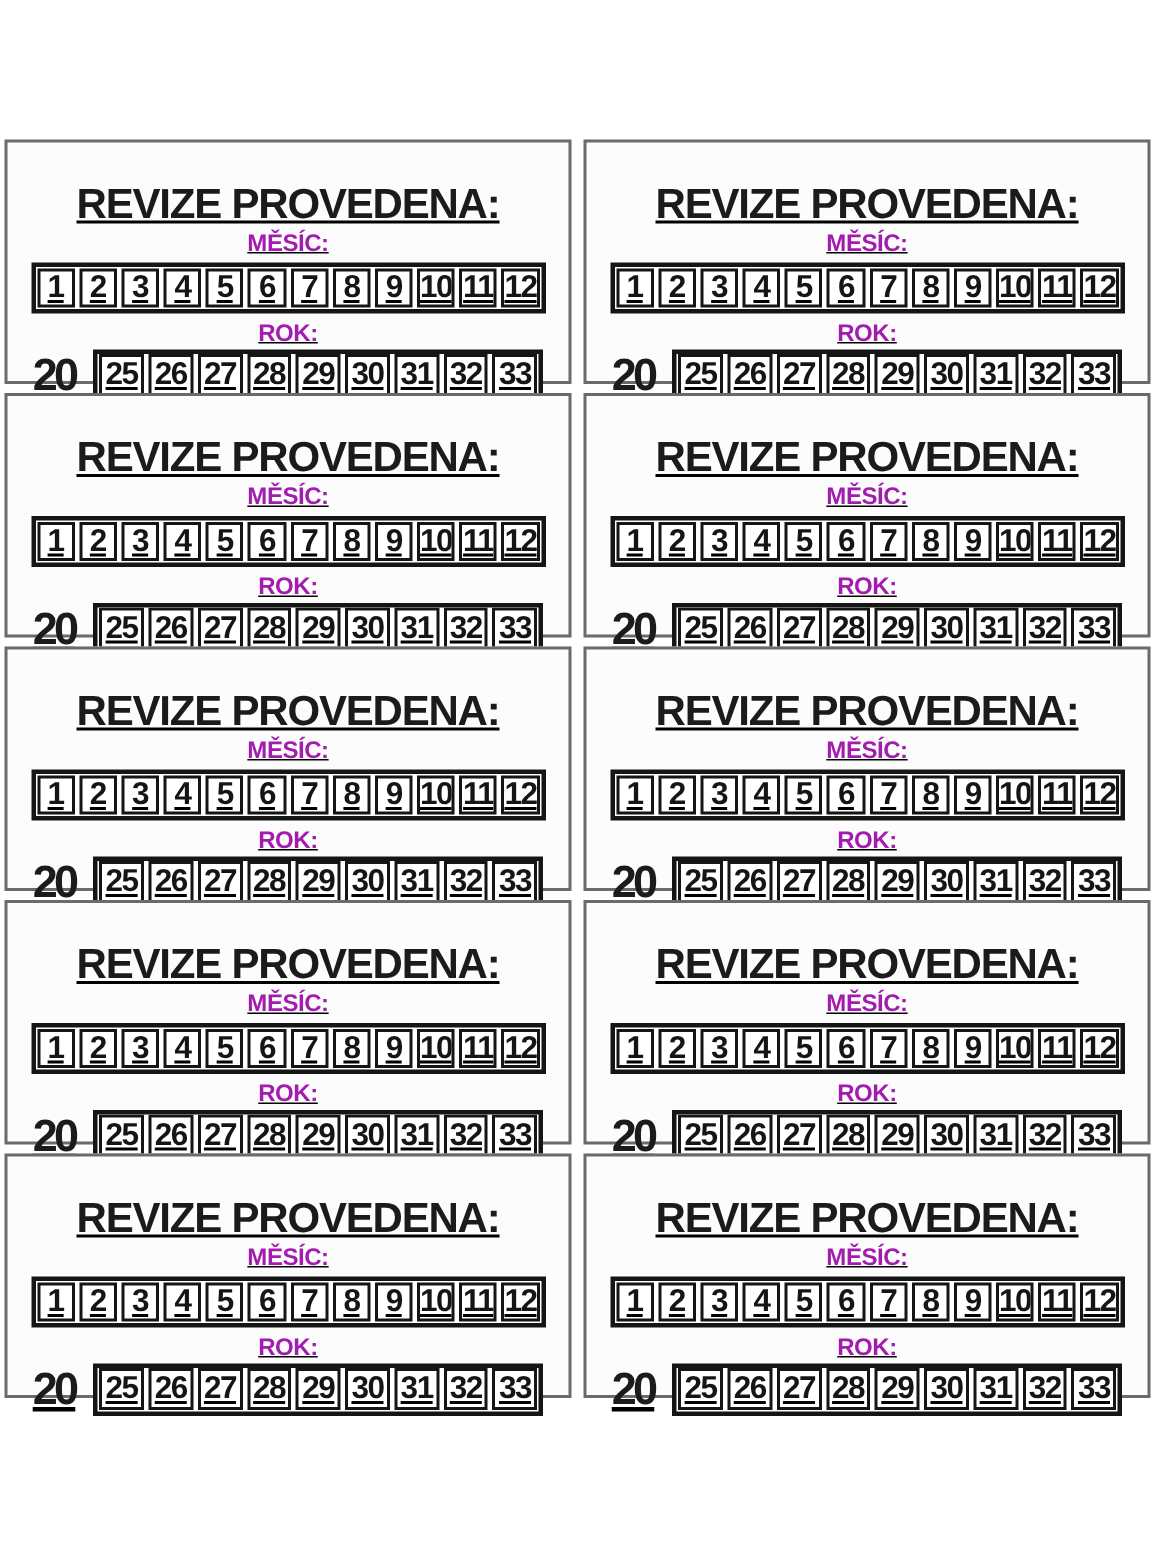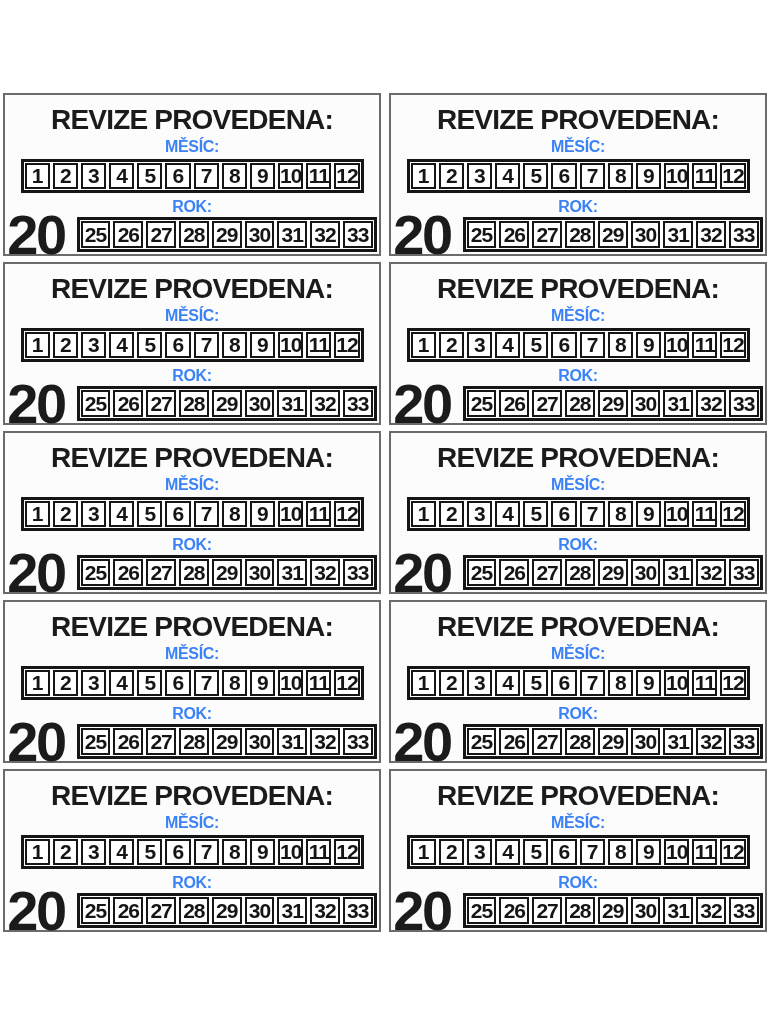--- a/index.html
+++ b/index.html
@@ -25,37 +25,38 @@
   }
   .label {
     box-sizing: border-box;
     width: 378px;
     height: 163px;
     border: 2px solid #6b6b6b;
     background: #fcfcfc;
     display: flex;
     flex-direction: column;
     align-items: center;
-    padding-top: 10px;
+    padding-top: 26px;
+    text-decoration: underline;
   }
   .title {
     margin: 0;
     font-size: 28px;
     line-height: 30px;
     font-weight: bold;
     letter-spacing: -0.8px;
     color: #1b1b1b;
     white-space: nowrap;
   }
   .sub {
     font-size: 16px;
     line-height: 18px;
     font-weight: bold;
     letter-spacing: -0.3px;
-    color: #3b82f6;
+    color: #a21caf;
     margin-top: 3px;
   }
   .sub.rok { margin-top: 5px; text-align: right; }
   .strip {
     box-sizing: border-box;
     display: flex;
     gap: 3px;
     border: 3px solid #151515;
     background: #ffffff;
     padding: 1px;
@@ -64,30 +65,31 @@
     margin-top: 3px;
     width: 343px;
     height: 34px;
   }
   .year-row {
     display: flex;
     align-items: center;
     margin-top: 1px;
   }
   .prefix {
-    font-size: 56px;
+    font-size: 30px;
     line-height: 34px;
     font-weight: bold;
     letter-spacing: -2.5px;
     color: #1b1b1b;
     margin-right: 12px;
   }
   .strip.years {
     width: 300px;
     height: 35px;
+    align-items: flex-end;
   }
   .cell {
     box-sizing: border-box;
     flex: 1 1 0;
     border: 2px solid #151515;
     background: #ffffff;
     display: flex;
     align-items: center;
     justify-content: center;
     font-weight: bold;

